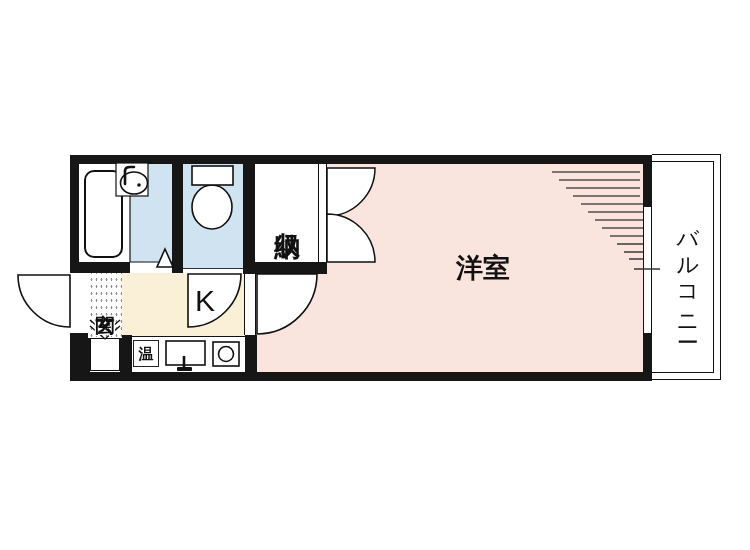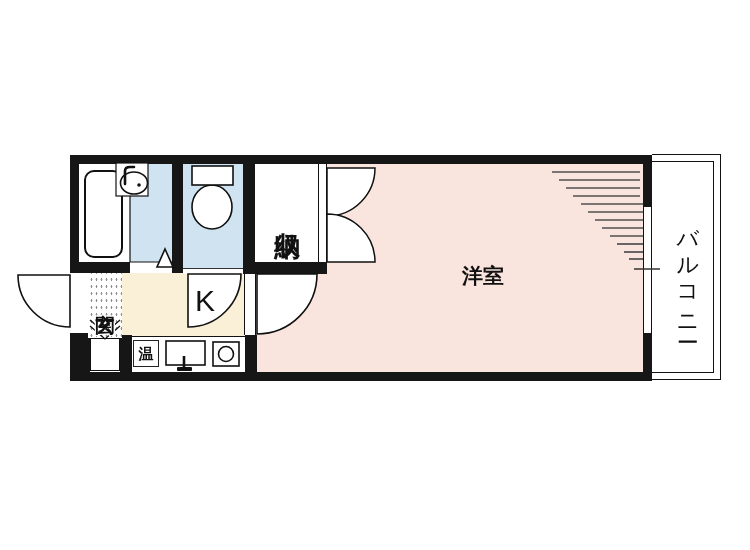--- a/index.html
+++ b/index.html
@@ -107,21 +107,21 @@
       <line x1="602" y1="228" x2="643" y2="228"></line>
       <line x1="610" y1="236" x2="643" y2="236"></line>
       <line x1="617" y1="244" x2="643" y2="244"></line>
       <line x1="624" y1="252" x2="643" y2="252"></line>
       <line x1="629" y1="259" x2="643" y2="259"></line>
     </g>
 
     <line x1="634" y1="269" x2="660" y2="269" stroke="#333" stroke-width="1.5"></line>
   </svg>
 
-  <div class="label" style="left:483px;top:276px;font-size:21px;font-weight:bold;text-align:center;">
+  <div class="label" style="left:483px;top:268px;font-size:27px;font-weight:bold;text-align:center;">
     <div>洋室</div>
   </div>
 
   <div class="label vtext" style="left:688px;top:274px;font-size:22px;font-weight:500;letter-spacing:4px;">バルコニー</div>
 
   <div class="label vtext" style="left:287px;top:213px;font-size:26px;font-weight:600;letter-spacing:1px;">収納</div>
 
   <div class="label" style="left:205px;top:301px;font-size:30px;font-weight:500;">K</div>
 
   <div class="label vtext" style="left:105px;top:301px;font-size:19px;font-weight:bold;letter-spacing:2px;

